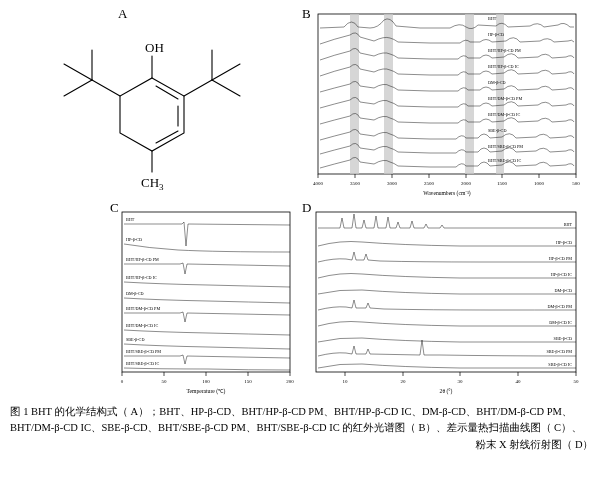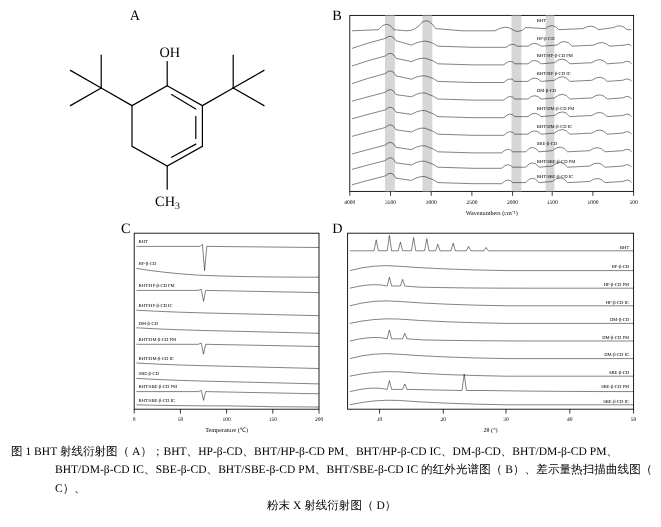--- a/index.html
+++ b/index.html
@@ -17,22 +17,22 @@
   
   #panelC{left:108px;top:200px;width:190px;height:196px;}
   
   #panelD{left:300px;top:200px;width:295px;height:196px;}
   .tick-label{font-size:5px;font-family:"Liberation Serif",serif;}
   .trace-label{font-size:4.2px;font-family:"Liberation Serif",serif;}
 
   
   .caption{position:absolute;left:10px;top:404px;width:583px;font-size:10.5px;line-height:1.55;text-align:justify;font-family:"Liberation Serif",serif;}
   .caption b{font-weight:normal;}
-  .caption .line2{display:block;margin-left:40px;}
-  .caption .line3{display:block;text-align:center;}
+  .caption .line2{display:block;}
+  .caption .line3{display:block;text-align:right;}
 </style>
 </head>
 <body>
 
 <div class="figure">
 
   <div class="panel" id="panelA">
     <span class="panel-letter" style="left:110px;top:0px;">A</span>
     <svg width="288" height="190" viewBox="0 0 288 190">
       <g stroke="#000" stroke-width="1.1" fill="none" stroke-linecap="round">
@@ -236,16 +236,16 @@
         <text x="276" y="183">50</text>
       </g>
       <text x="146" y="193" text-anchor="middle" font-family="Liberation Serif, serif" font-size="5.6" fill="#000">2θ (°)</text>
     </svg>
   </div>
 
 </div>
 
 <div class="caption">
   <b>图 1</b>
-  <span>BHT 射线衍射图（ A）；BHT、HP-β-CD、BHT/HP-β-CD PM、BHT/HP-β-CD IC、DM-β-CD、BHT/DM-β-CD PM、</span>
+  <span>BHT 的化学结构式（ A）；BHT、HP-β-CD、BHT/HP-β-CD PM、BHT/HP-β-CD IC、DM-β-CD、BHT/DM-β-CD PM、</span>
   <span class="line2">BHT/DM-β-CD IC、SBE-β-CD、BHT/SBE-β-CD PM、BHT/SBE-β-CD IC 的红外光谱图（ B）、差示量热扫描曲线图（ C）、</span>
   <span class="line3">粉末 X 射线衍射图（ D）</span>
 </div>
 
 </body></html>

